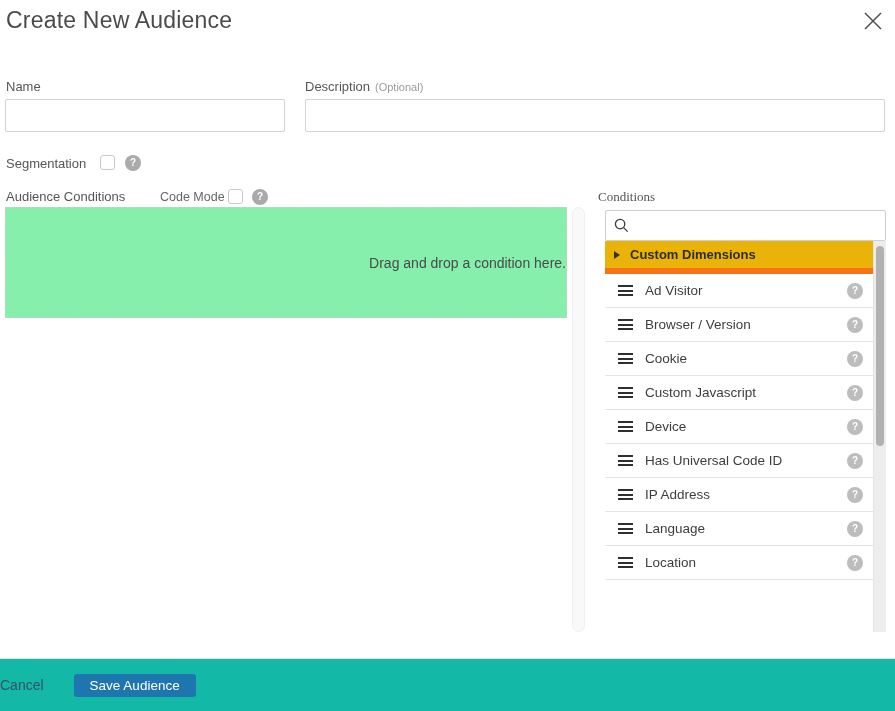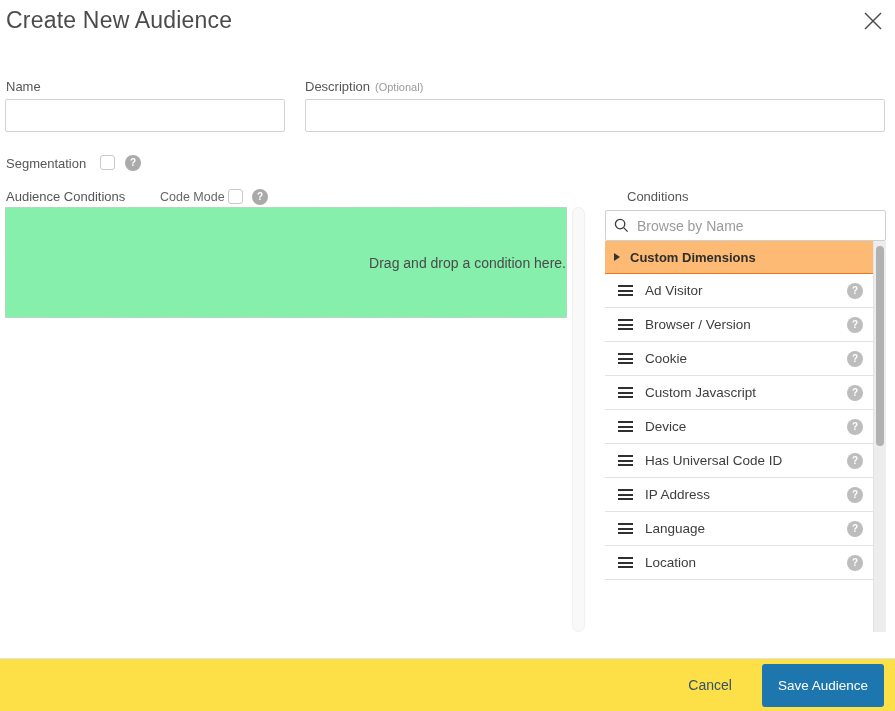--- a/index.html
+++ b/index.html
@@ -26,37 +26,37 @@
   .dropzone { position:absolute; left:5px; top:207px; width:562px; height:111px; background:#86efac; border:1px dashed #cccccc; display:flex; align-items:center; justify-content:flex-end; }
   .dropzone span { font-size:14px; color:#4a4a4a; }
   .left-scroll-track { position:absolute; left:572px; top:207px; width:13px; height:425px; background:#f9f9f9; border:1px solid #f0f0f0; border-radius:7px; }
 
   
   .search-box { position:absolute; left:605px; top:210px; width:281px; height:31px; border:1px solid #cfcfcf; border-radius:2px; background:#fff; display:flex; align-items:center; padding:0 8px; }
   .search-box input { border:none; outline:none; flex:1; font-size:14px; color:#333; margin-left:8px; font-family:inherit; }
   .search-box input::placeholder { color:#9b9b9b; }
 
   .cond-list { position:absolute; left:605px; top:241px; width:269px; height:391px; overflow:hidden; border-right:1px solid #e3e3e3; background:#fff; }
-  .cond-header { display:flex; align-items:center; height:33px; background:#fdba74; border-bottom:1px solid #f97316; padding-left:9px; cursor:pointer; }
+  .cond-header { display:flex; align-items:center; height:33px; background:#eab308; border-bottom:6px solid #f97316; padding-left:9px; cursor:pointer; }
   .tri-right { width:0; height:0; border-left:6px solid #333; border-top:4px solid transparent; border-bottom:4px solid transparent; }
   .tri-down { width:0; height:0; border-top:6px solid #333; border-left:4px solid transparent; border-right:4px solid transparent; }
   .cond-header-label { margin-left:10px; font-size:13px; font-weight:700; color:#2e2e2e; }
   .cond-item { position:relative; display:flex; align-items:center; height:34px; background:#fff; border-bottom:1px solid #e3e3e3; padding-left:13px; cursor:grab; }
   .burger { width:15px; height:11px; border-top:2px solid #2f2f2f; border-bottom:2px solid #2f2f2f; position:relative; flex:0 0 auto; }
   .burger::after { content:""; position:absolute; left:0; right:0; top:50%; margin-top:-1px; height:2px; background:#2f2f2f; }
   .cond-item-label { margin-left:12px; font-size:13.5px; color:#3d3d3d; }
   .cond-item .help-q { position:absolute; right:10px; top:50%; margin-top:-8px; background:#bdbdbd; }
 
   .list-scrollbar { position:absolute; left:874px; top:241px; width:12px; height:391px; background:#ededed; }
   .list-scroll-thumb { position:absolute; left:2px; top:5px; width:8px; height:200px; background:#b1b1b1; border-radius:4px; }
 
   
-  .footer { position:absolute; left:0; right:0; bottom:0; height:53px; background:#fde047; border-top:1px solid #e3e3e3; display:flex; align-items:center; justify-content:flex-end; padding-right:11px; }
+  .footer { position:absolute; left:0; right:0; bottom:0; height:53px; background:#14b8a6; border-top:1px solid #e3e3e3; display:flex; align-items:center; justify-content:flex-start; padding-right:11px; }
   .cancel-link { font-size:14px; color:#33526b; background:none; border:none; cursor:pointer; font-family:inherit; }
-  .save-btn { margin-left:30px; height:43px; padding:0 16px; background:#1d76ae; color:#fff; border:none; border-radius:3px; font-size:13.5px; cursor:pointer; font-family:inherit; }
+  .save-btn { margin-left:30px; height:23px; padding:0 16px; background:#1d76ae; color:#fff; border:none; border-radius:3px; font-size:13.5px; cursor:pointer; font-family:inherit; }
 </style>
 </head>
 <body>
 
 <div class="stage">
 
   <div class="dlg-title">Create New Audience</div>
   <button class="close-btn" aria-label="Close">
     <svg width="20" height="20" viewBox="0 0 20 20">
       <line x1="2" y1="2" x2="18" y2="18" stroke="#4a4a4a" stroke-width="1.4"></line>
@@ -79,28 +79,27 @@
   <label class="fld-label" style="left:6px; top:189px; color:#555;">Audience Conditions</label>
   <label class="fld-label" style="left:160px; top:190px; font-size:12.5px; color:#666;">Code Mode</label>
   <div class="checkbox" style="left:228px; top:189px;" role="checkbox" aria-checked="false"></div>
   <span class="help-q help-abs" style="left:252px; top:189px;">?</span>
 
   <div class="dropzone">
     <span>Drag and drop a condition here.</span>
   </div>
   <div class="left-scroll-track"></div>
 
-  <label class="fld-label" style="left:627px; top:189px; color:#555;">Conditions</label>
+  <label class="fld-label" style="left:598px; top:189px; color:#555;font-family:Liberation Serif, serif;">Conditions</label>
 
   <div class="search-box">
     <svg width="15" height="15" viewBox="0 0 16 16">
       <circle cx="6.5" cy="6.5" r="5" fill="none" stroke="#3a3a3a" stroke-width="1.4"></circle>
       <line x1="10.3" y1="10.3" x2="14.5" y2="14.5" stroke="#3a3a3a" stroke-width="1.4"></line>
     </svg>
-    <input type="text" placeholder="Browse by Name" style="">
   </div>
 
   <div class="cond-list" id="cond-list">
       <div class="cond-header">
         <span class="tri-right"></span>
         <span class="cond-header-label">Custom Dimensions</span>
       </div>
       <div class="cond-item">
         <span class="burger"></span>
         <span class="cond-item-label">Ad Visitor</span>

